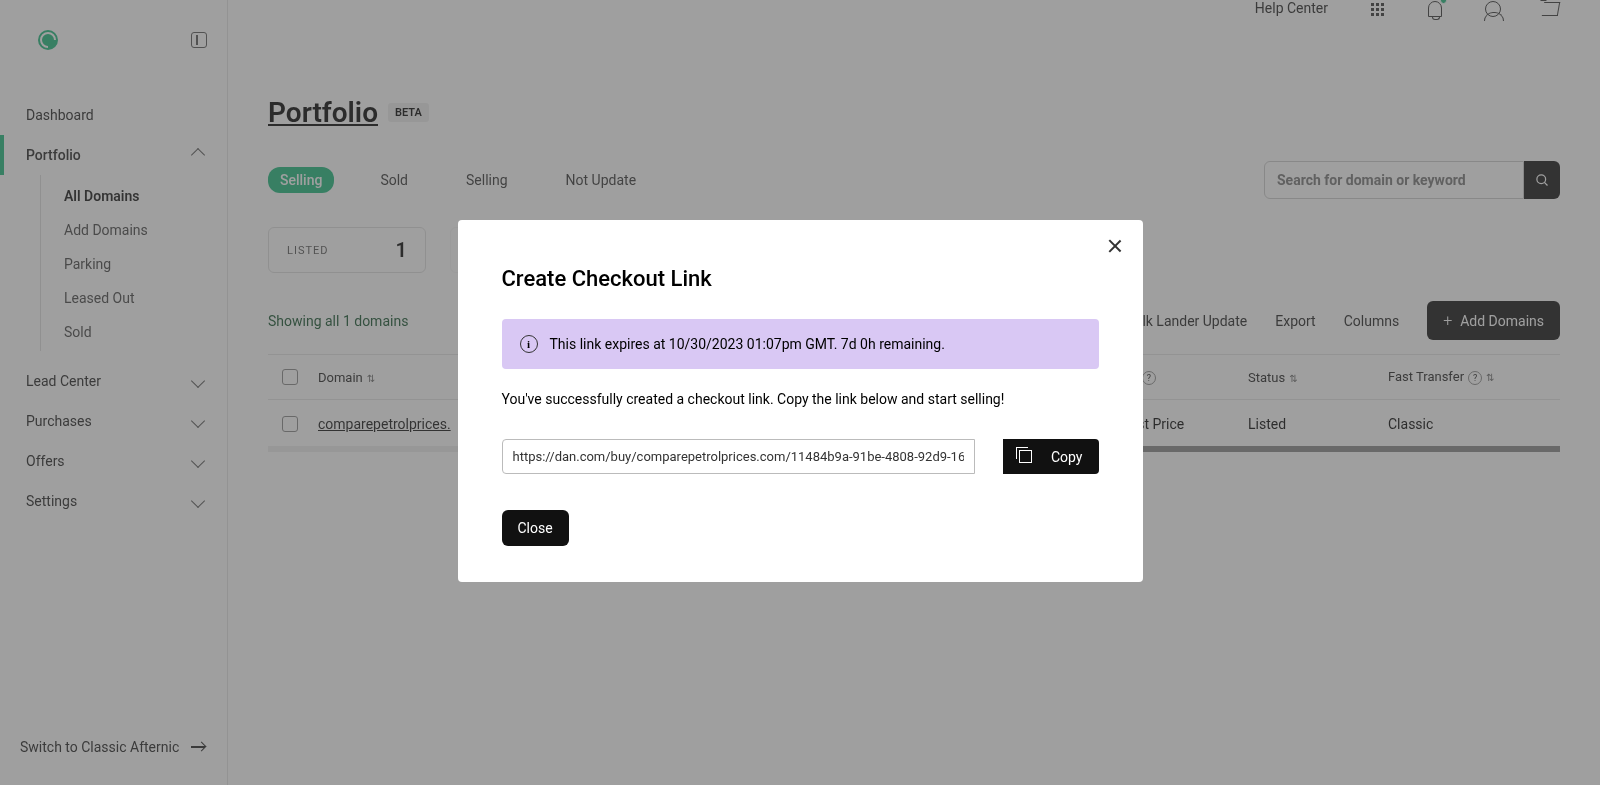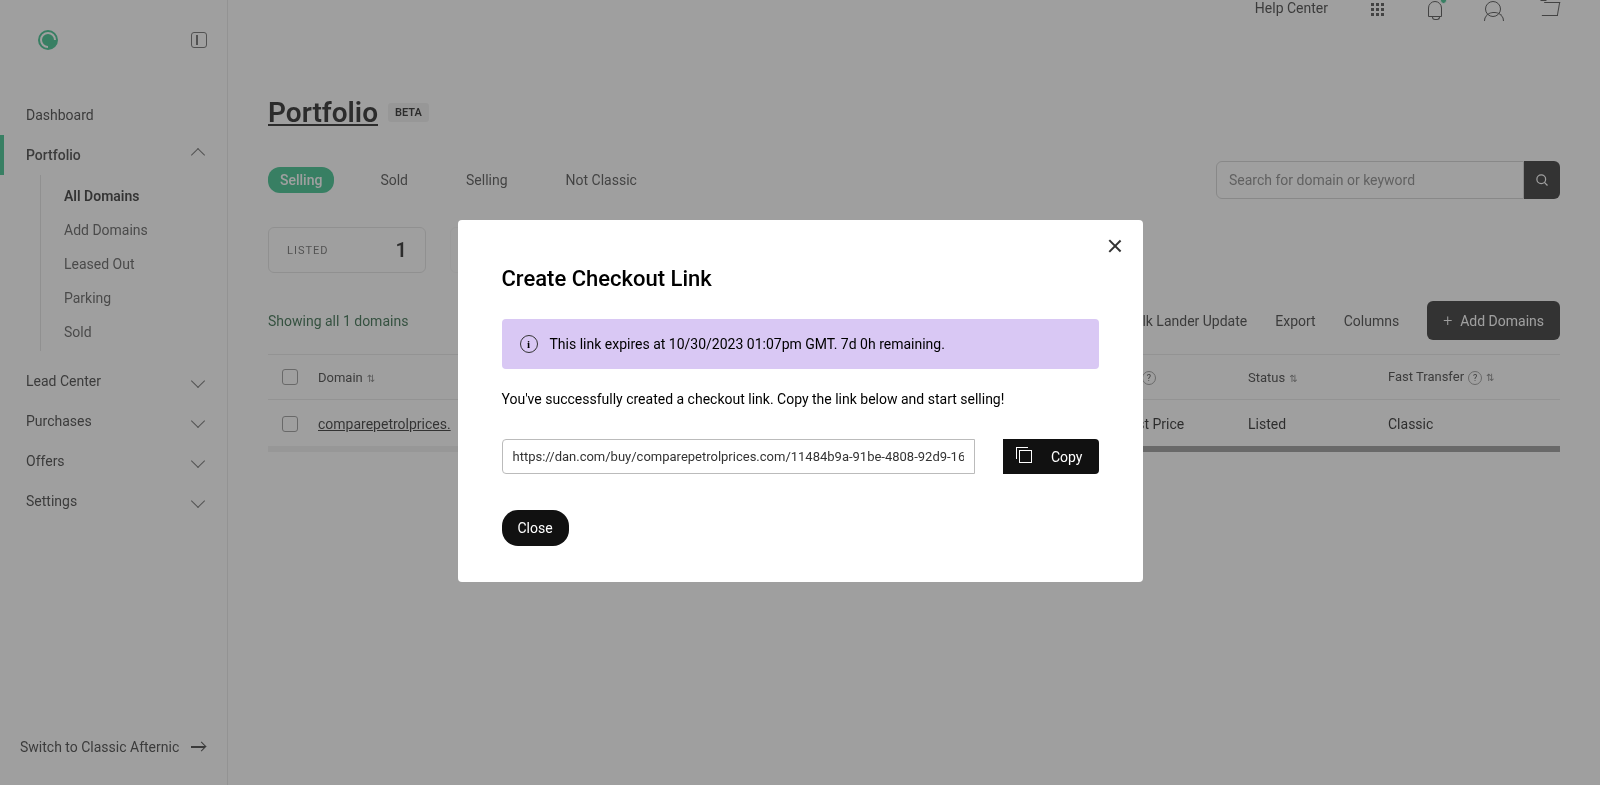--- a/index.html
+++ b/index.html
@@ -46,21 +46,21 @@
 .content { padding: 24px 40px; }
 .title-row { display: flex; align-items: center; gap: 10px; margin-bottom: 32px; }
 .title { font-size: 28px; font-weight: 600; text-decoration: underline; }
 .beta-badge { background:#eee; padding:3px 7px; font-size:11px; font-weight:600; border-radius:3px;text-align:right; }
 
 .tabs-row { display: flex; align-items: center; justify-content: space-between; margin-bottom: 28px; }
 .tabs { display: flex; gap: 34px; align-items: center; }
 .tab { font-size: 14px; color: #333; cursor: pointer; padding: 5px 12px; border-radius: 12px; }
 .tab.active { background: #1bb87b; color: #fff; font-weight: 500; }
 .search-wrap { display: flex; }
-.search-input { width: 308px; height: 38px; border:1px solid #ccc; border-radius: 6px 0 0 6px; padding: 0 12px; font-size: 14px; }
+.search-input { width: 260px; height: 38px; border:1px solid #ccc; border-radius: 6px 0 0 6px; padding: 0 12px; font-size: 14px; font-weight: bold; }
 .search-btn { width: 36px; height:38px; background:#111; border:none; border-radius:0 6px 6px 0; display:flex; align-items:center; justify-content:center; cursor:pointer; }
 .search-btn svg { width:15px; height:15px; fill:none; stroke:#fff; stroke-width:2; }
 
 .stat-cards { display:flex; gap:24px; margin-bottom: 28px; }
 .stat-card { border:1px solid #ddd; border-radius:6px; padding: 14px 18px; width: 158px; height:46px; display:flex; justify-content:space-between; align-items:center; }
 .stat-label { font-size:11px; letter-spacing: 1px; color:#555; text-transform: uppercase; }
 .stat-value { font-size:20px; font-weight:600; }
 
 .toolbar-row { display:flex; justify-content:space-between; align-items:center; margin-bottom: 14px; }
 .showing { font-size:14px; color:#14532d; }
@@ -92,43 +92,43 @@
 .modal-close::after { transform:rotate(-45deg); }
 .modal-title { font-size:22px; font-weight:500; margin-bottom: 28px; }
 .info-banner { background:#d9c8f4; border-radius:4px; padding:16px 18px; display:flex; align-items:center; gap:12px; font-size:14px; margin-bottom:22px; }
 .info-icon { width:18px; height:18px; border:1.5px solid #333; border-radius:50%; display:flex; align-items:center; justify-content:center; font-size:11px; font-weight:600; font-family: serif; flex-shrink:0; }
 .success-text { font-size:14px; margin-bottom:32px; }
 .link-row { display:flex; margin-bottom:36px; }
 .link-input { flex:1; border:1px solid #bbb; border-radius:4px 0 0 4px; padding:9px 10px; font-size:13px; color:#333; }
 .copy-btn { background:#111; color:#fff; border:none; padding:0 16px; border-radius:0 4px 4px 0; font-size:14px; display:flex; align-items:center; gap:19px; cursor:pointer;margin-left:28px; }
 .copy-icon { width:13px; height:13px; border:1.5px solid #fff; position:relative; }
 .copy-icon::after { content:""; position:absolute; top:-4px; left:-4px; width:11px; height:11px; border:1.5px solid #fff; border-right:none; border-bottom:none; }
-.close-btn { background:#111; color:#fff; border:none; padding:10px 16px; border-radius:16px; font-size:14px; cursor:pointer; }
+.close-btn { background:#111; color:#fff; border:none; padding:10px 16px; border-radius:6px; font-size:14px; cursor:pointer; }
 </style>
 </head>
 <body>
 
 <aside class="sidebar">
   <div class="sidebar-top">
     <div class="logo"></div>
     <div class="collapse-icon"></div>
   </div>
   <nav class="nav">
     <div class="nav-item">
       <span>Dashboard</span>
     </div>
     <div class="nav-item active">
       <span>Portfolio</span>
       <span class="chevron up"></span>
     </div>
     <div class="nav-sub">
       <div class="nav-sub-item selected">All Domains</div>
       <div class="nav-sub-item">Add Domains</div>
+      <div class="nav-sub-item">Parking</div>
       <div class="nav-sub-item">Leased Out</div>
-      <div class="nav-sub-item">Parking</div>
       <div class="nav-sub-item">Sold</div>
     </div>
     <div class="nav-item">
       <span>Lead Center</span>
       <span class="chevron"></span>
     </div>
     <div class="nav-item">
       <span>Purchases</span>
       <span class="chevron"></span>
     </div>
@@ -179,21 +179,21 @@
     <div class="title-row">
       <h1 class="title">Portfolio</h1>
       <span class="beta-badge">BETA</span>
     </div>
 
     <div class="tabs-row">
       <div class="tabs">
         <span class="tab active">Selling</span>
         <span class="tab">Sold</span>
         <span class="tab">Selling</span>
-        <span class="tab">Not Classic</span>
+        <span class="tab">Not Update</span>
       </div>
       <div class="search-wrap">
         <input class="search-input" placeholder="Search for domain or keyword" style="">
         <button class="search-btn">
           <svg viewBox="0 0 24 24">
               <circle cx="10" cy="10" r="7"></circle>
               <line x1="20" y1="20" x2="15" y2="15"></line>
             </svg>
         </button>
       </div>

